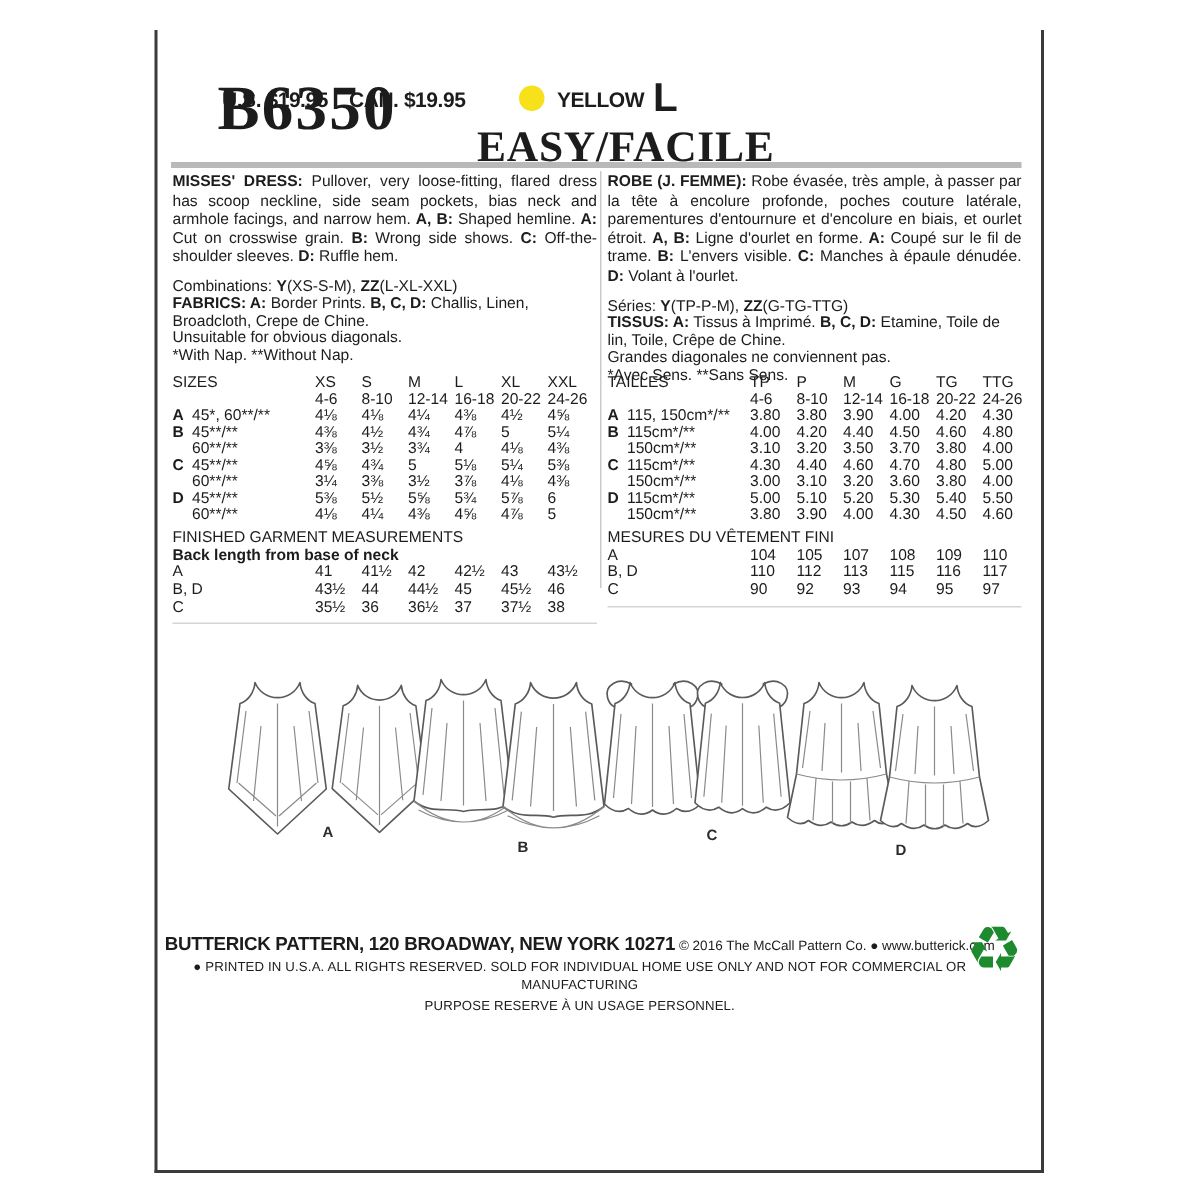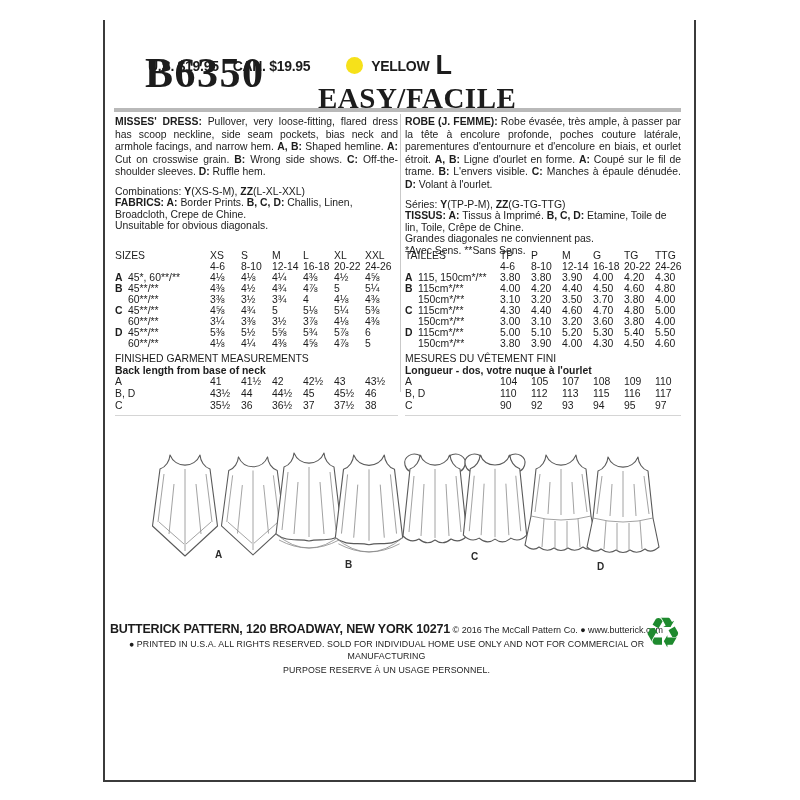--- a/index.html
+++ b/index.html
@@ -72,20 +72,21 @@
   <div class="pattern-number">B6350</div>
   <div class="difficulty">EASY/FACILE</div>
   <div class="graybar"></div>
   <div class="coldiv"></div>
 
   <div class="tcolumn" id="en-text">
     <p class="desc"><span class="b">MISSES' DRESS:</span><span> Pullover, very loose-fitting, flared dress has scoop neckline, side seam pockets, bias neck and armhole facings, and narrow hem. </span><span class="b">A, B:</span><span> Shaped hemline. </span><span class="b">A:</span><span> Cut on crosswise grain. </span><span class="b">B:</span><span> Wrong side shows. </span><span class="b">C:</span><span> Off-the-shoulder sleeves. </span><span class="b">D:</span><span> Ruffle hem.</span></p>
     <div class="nline"><span>Combinations: </span><span class="b">Y</span><span>(XS-S-M), </span><span class="b">ZZ</span><span>(L-XL-XXL)</span></div>
     <div class="nline"><span class="b">FABRICS: A:</span><span> Border Prints. </span><span class="b">B, C, D:</span><span> Challis, Linen, Broadcloth, Crepe de Chine.</span></div>
     <div class="nline">Unsuitable for obvious diagonals.</div>
+    <div class="nline">*With Nap. **Without Nap.</div>
   </div>
 
   <div class="tcolumn" id="fr-text">
     <p class="desc"><span class="b">ROBE (J. FEMME):</span><span> Robe évasée, très ample, à passer par la tête à encolure profonde, poches couture latérale, parementures d'entournure et d'encolure en biais, et ourlet étroit. </span><span class="b">A, B:</span><span> Ligne d'ourlet en forme. </span><span class="b">A:</span><span> Coupé sur le fil de trame. </span><span class="b">B:</span><span> L'envers visible. </span><span class="b">C:</span><span> Manches à épaule dénudée. </span><span class="b">D:</span><span> Volant à l'ourlet.</span></p>
     <div class="nline"><span>Séries: </span><span class="b">Y</span><span>(TP-P-M), </span><span class="b">ZZ</span><span>(G-TG-TTG)</span></div>
     <div class="nline"><span class="b">TISSUS: A:</span><span> Tissus à Imprimé. </span><span class="b">B, C, D:</span><span> Etamine, Toile de lin, Toile, Crêpe de Chine.</span></div>
     <div class="nline">Grandes diagonales ne conviennent pas.</div>
     <div class="nline">*Avec Sens. **Sans Sens.</div>
   </div>
 
@@ -293,21 +294,20 @@
         <span class="tview"></span>
         <span class="tfab">150cm*/**</span>
         <span class="tc">3.80</span>
         <span class="tc">3.90</span>
         <span class="tc">4.00</span>
         <span class="tc">4.30</span>
         <span class="tc">4.50</span>
         <span class="tc">4.60</span>
       </div>
     <div class="ftitle">MESURES DU VÊTEMENT FINI</div>
-    <div class="fsub">Longueur - dos, votre nuque à l'ourlet</div>
     <div class="trow frow">
         <span class="tlabel">A</span>
         <span class="tc">104</span>
         <span class="tc">105</span>
         <span class="tc">107</span>
         <span class="tc">108</span>
         <span class="tc">109</span>
         <span class="tc">110</span>
       </div>
     <div class="trow frow">

